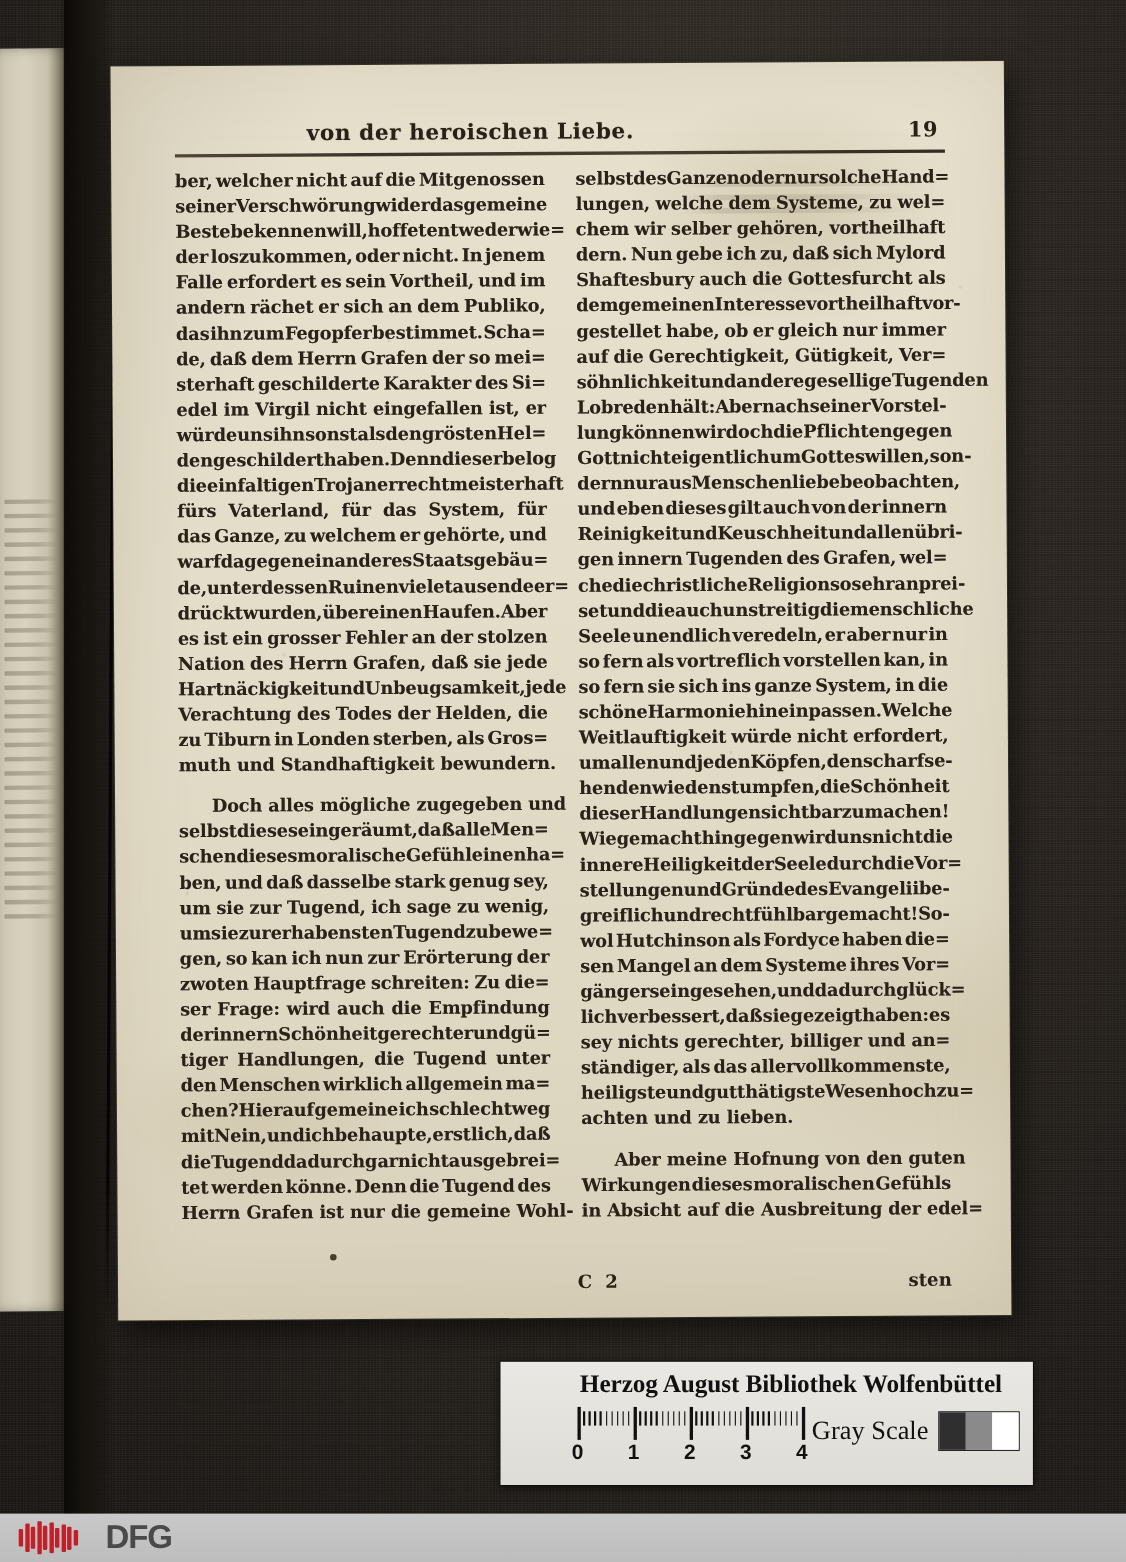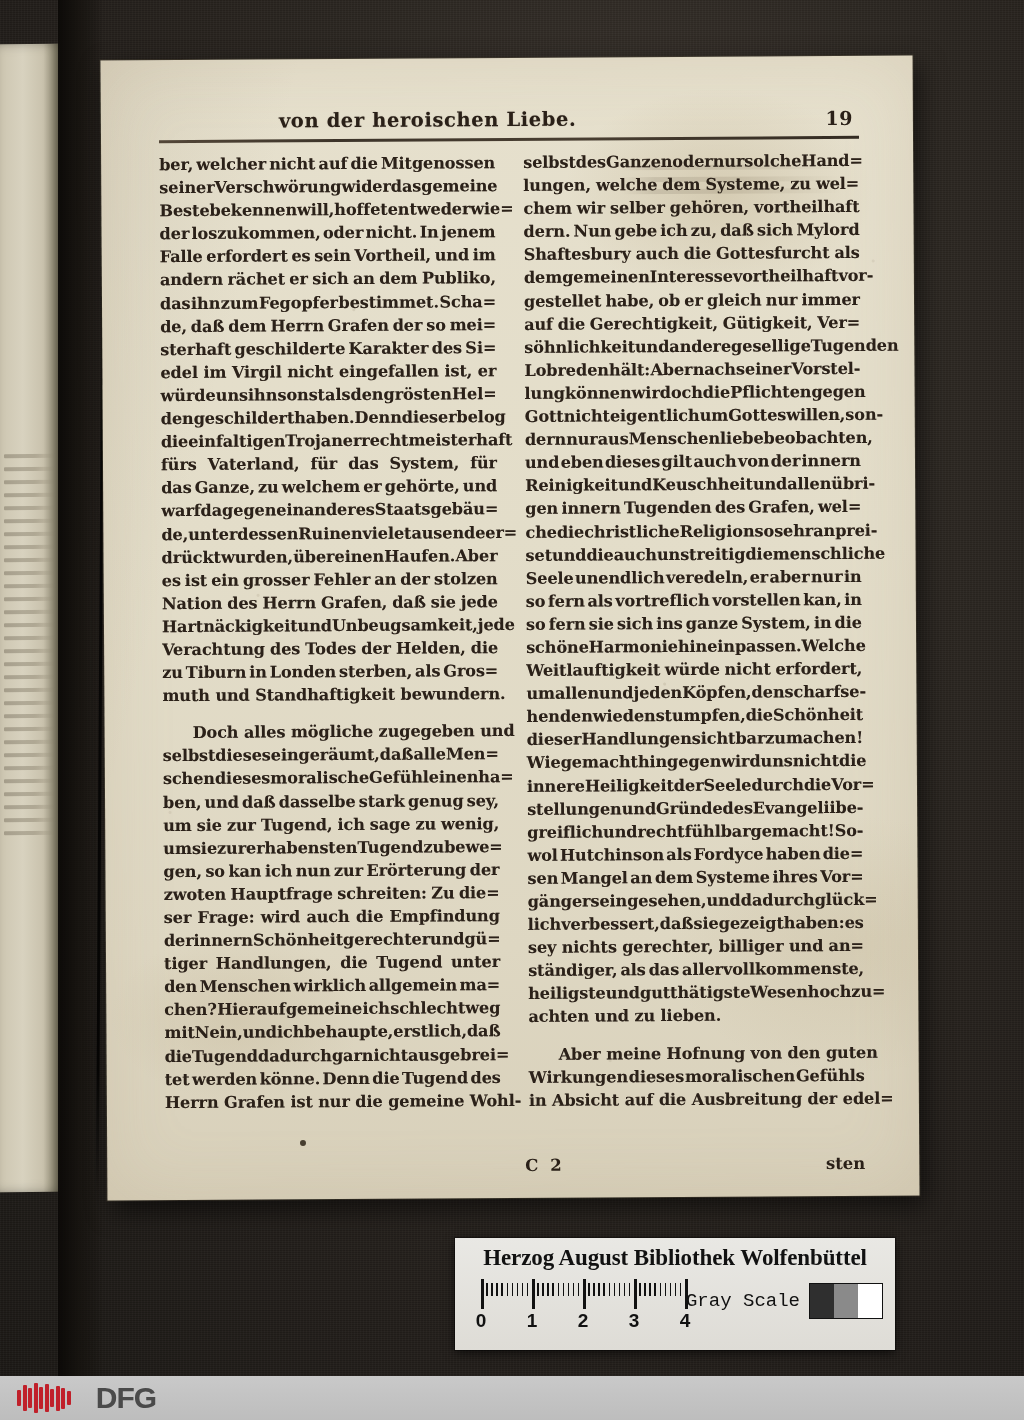--- a/index.html
+++ b/index.html
@@ -162,20 +162,21 @@
     display:block;height:5px;margin-bottom:7px;
     background:linear-gradient(90deg,transparent,#6d6250 15%,#80745f 55%,transparent);
     border-radius:1px;
   }
 
   
   #target-card{
     position:absolute;left:455px;top:1238px;width:440px;height:112px;
     background:linear-gradient(180deg,#e9e8e4,#dedcd6);
     box-shadow:0 3px 10px rgba(0,0,0,.6), 0 0 0 1px rgba(0,0,0,.35);
+    padding-left:44px;
   }
   #target-title{
     font-family:"Liberation Serif",serif;
     font-weight:700;
     font-size:23px;
     color:#111;
     text-align:center;
     padding-top:7px;
     letter-spacing:-0.1px;
   }
@@ -187,22 +188,22 @@
   #ruler .t{position:absolute;top:0;width:1.6px;background:#111;}
   #ruler .t.major{height:30px;width:2.6px;}
   #ruler .t.minor{height:13px;top:4px;}
   #ruler .nums{position:absolute;left:0;top:33px;width:224px;height:26px;}
   #ruler .nums b{
     position:absolute;font-family:"Liberation Sans",sans-serif;
     font-weight:700;font-size:19px;color:#111;transform:translateX(-50%);
   }
   #grayscale-wrap{display:flex;align-items:center;gap:9px;padding-top:6px;}
   #grayscale-label{
-    font-family:Liberation Mono, monospace;
-    font-size:19px;color:#111;white-space:nowrap;
+    font-family:Liberation Serif, serif;
+    font-size:24px;color:#111;white-space:nowrap;
   }
   #grayscale-patches{display:flex;border:1.5px solid #111;height:34px;}
   #grayscale-patches i{display:block;width:24px;height:100%;}
 
   
   #credit-bar{
     position:absolute;left:0;bottom:0;width:1024px;height:44px;
     background:linear-gradient(180deg,#c9c9c9,#bdbdbd);
     display:flex;align-items:center;
   }

